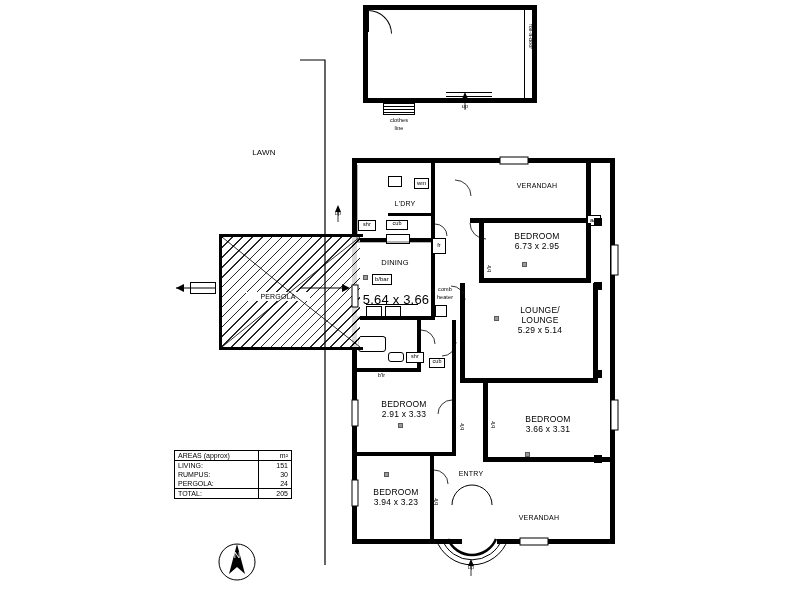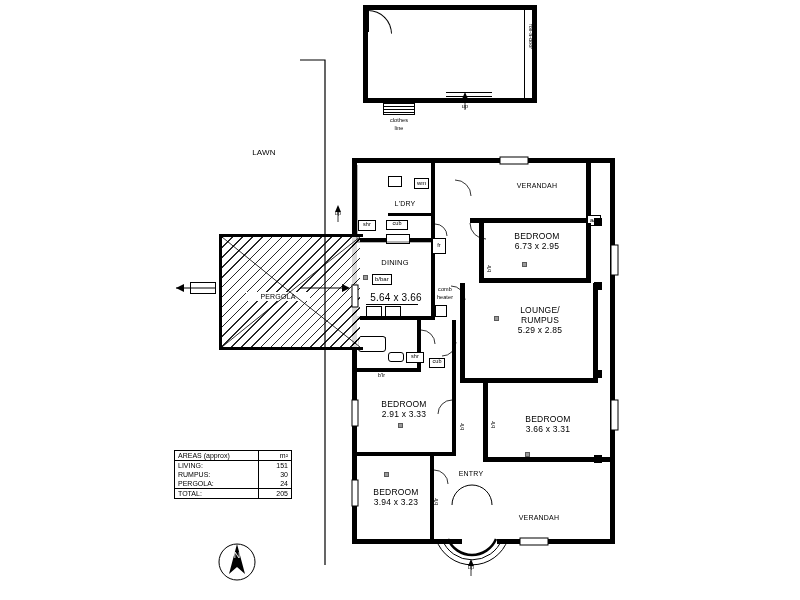--- a/index.html
+++ b/index.html
@@ -196,41 +196,41 @@
     <span class="rdim">6.73 x 2.95</span>
   </div>
   <div class="sq" style="left:522px;top:262px;"></div>
   <div class="vlabel" style="left:486px;top:272px;transform:rotate(-90deg);">b'lr</div>
 
   <div class="wall" style="left:460px;top:283px;width:5px;height:100px;"></div>
   <div class="wall" style="left:460px;top:378px;width:138px;height:5px;"></div>
   <div class="wall" style="left:593px;top:283px;width:5px;height:100px;"></div>
   <div class="room" style="left:490px;top:306px;width:100px;">
     <span class="rname">LOUNGE/</span>
-    <span class="rname">RUMPUS</span>
-    <span class="rdim">5.29 x 2.85</span>
+    <span class="rname">LOUNGE</span>
+    <span class="rdim">5.29 x 5.14</span>
   </div>
   <div class="sq" style="left:494px;top:316px;"></div>
 
   <div class="wall" style="left:483px;top:383px;width:5px;height:79px;"></div>
   <div class="wall" style="left:483px;top:457px;width:130px;height:5px;"></div>
   <div class="room" style="left:500px;top:415px;width:96px;">
     <span class="rname">BEDROOM</span>
     <span class="rdim">3.66 x 3.31</span>
   </div>
   <div class="sq" style="left:525px;top:452px;"></div>
   <div class="vlabel" style="left:490px;top:428px;transform:rotate(-90deg);">b'lr</div>
 
   <div class="lbl" style="left:494px;top:514px;width:90px;">VERANDAH</div>
 
   <div class="wall" style="left:357px;top:238px;width:78px;height:4px;"></div>
   <div class="wall" style="left:431px;top:238px;width:4px;height:82px;"></div>
   <div class="wall" style="left:357px;top:316px;width:78px;height:4px;"></div>
   <div class="lbl" style="left:365px;top:258px;width:60px;font-size:7.5px;">DINING</div>
-  <div class="lbl" style="left:360px;top:292px;width:72px;font-size:10px;">5.64 x 3.66</div>
+  <div class="lbl" style="left:360px;top:292px;width:72px;font-size:13px;">5.64 x 3.66</div>
   <div class="boxlbl" style="left:372px;top:274px;">b/bar</div>
   <div class="sq" style="left:363px;top:275px;"></div>
 
   <div class="fixture" style="left:366px;top:306px;width:16px;height:11px;"></div>
   <div class="fixture" style="left:385px;top:306px;width:16px;height:11px;"></div>
   <div class="thin" style="left:366px;top:304px;width:52px;height:1px;"></div>
   <div class="fixture" style="left:435px;top:305px;width:12px;height:12px;"></div>
   <div class="lbl-sm" style="left:430px;top:286px;width:30px;">comb</div>
   <div class="lbl-sm" style="left:430px;top:294px;width:30px;">heater</div>
 

